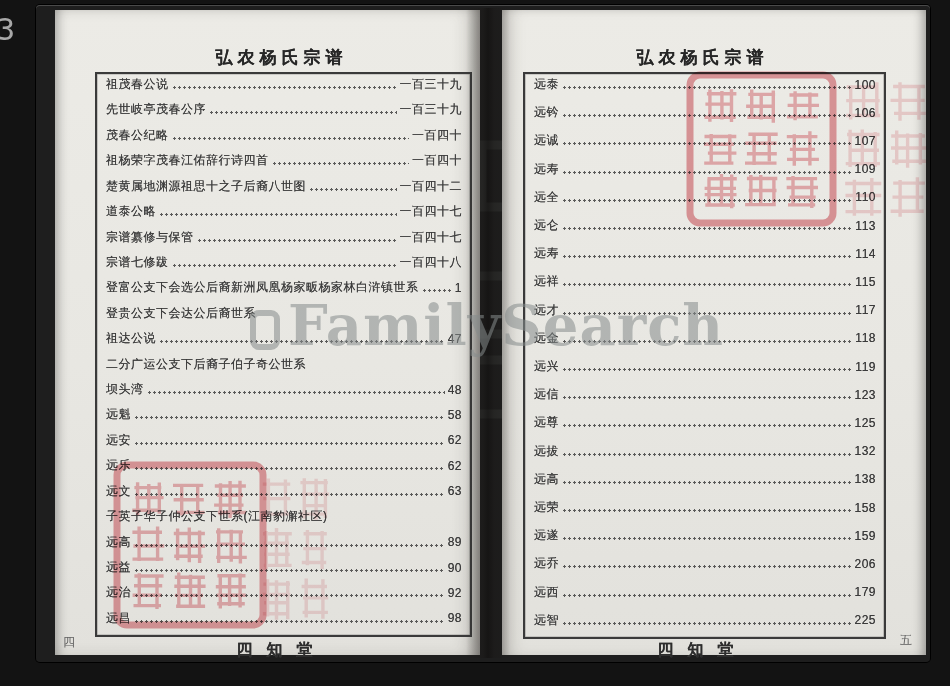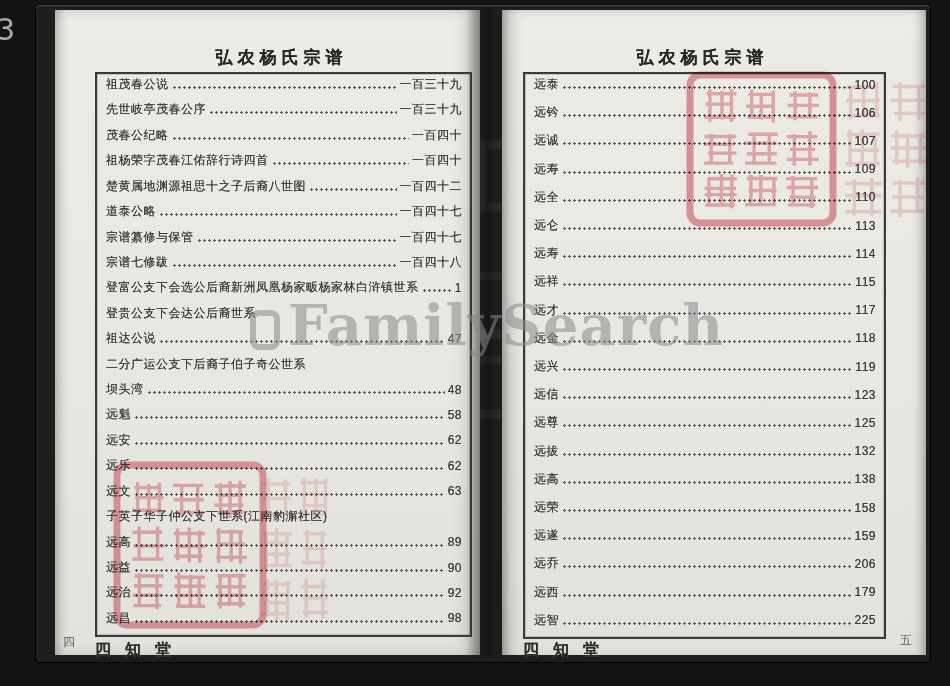--- a/index.html
+++ b/index.html
@@ -29,21 +29,21 @@
   #page-right .toc-box{left:21px;top:62px;width:359px;height:563px;}
   .rows{position:absolute;left:0;top:0;right:0;bottom:0;padding:2px 8px 8px 9px;
         display:flex;flex-direction:column;justify-content:space-between;}
   .toc-row{display:flex;align-items:center;white-space:nowrap;overflow:hidden;
            font-size:12px;color:#3b3b3b;text-shadow:0 0 .5px #5a5a5a;}
   .toc-title{flex-shrink:0;letter-spacing:.5px;}
   .toc-dots{flex:1 1 auto;min-width:4px;height:5px;margin:4px 3px 0 3px;
       background-image:radial-gradient(circle,rgba(55,55,55,.8) 1px,rgba(55,55,55,0) 1.35px);
       background-size:5px 5px;background-position:0 1px;background-repeat:repeat-x;}
   .toc-page{flex-shrink:0;letter-spacing:.5px;}
-  .page-footer{position:absolute;top:630px;font-size:16px;font-weight:bold;
+  .page-footer{position:absolute;top:630px;text-align:center;font-size:16px;font-weight:bold;
       color:#2d2d2d;letter-spacing:14px;text-shadow:0 0 .6px #555;}
   #page-left .page-footer{left:40px;width:373px;}
   #page-right .page-footer{left:21px;width:359px;}
   .folio{position:absolute;font-size:12px;color:#5d5d5d;}
   #folio-left{left:8px;top:624px;}
   #folio-right{right:14px;top:622px;}
   
   #squares-svg{position:absolute;left:0;top:0;pointer-events:none;opacity:.16;}
   
   .seal{position:absolute;mix-blend-mode:multiply;pointer-events:none;}

